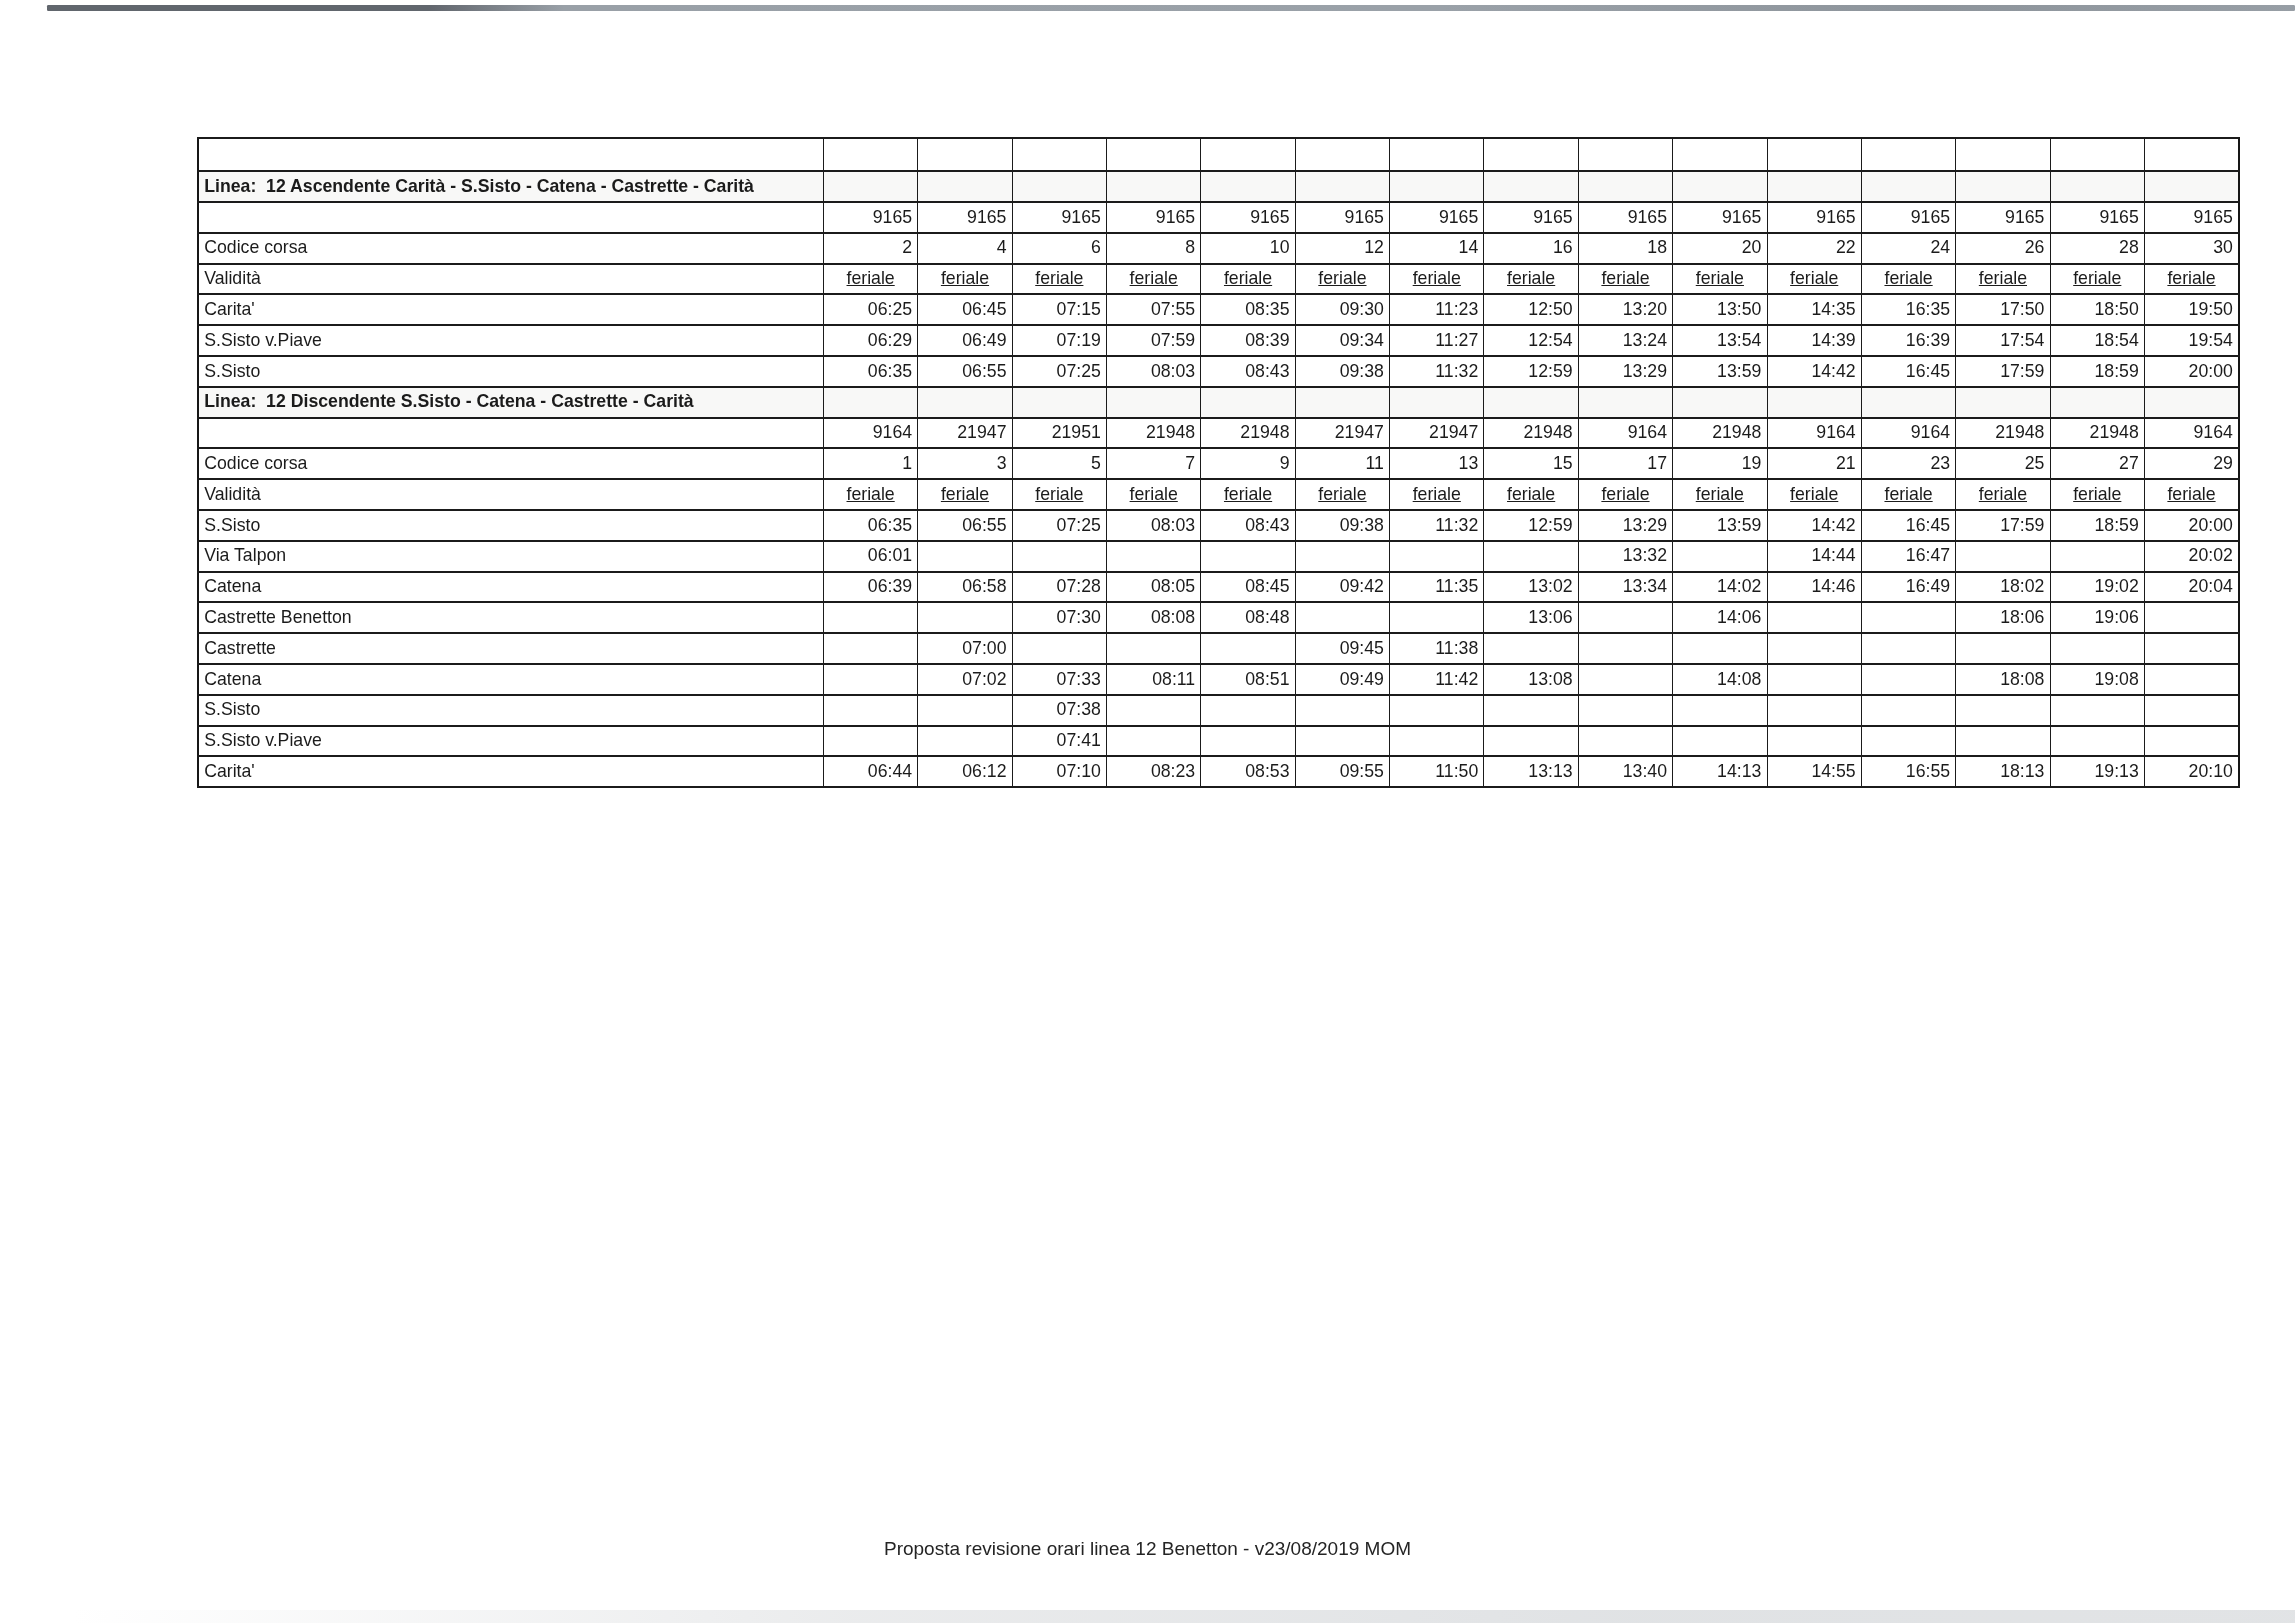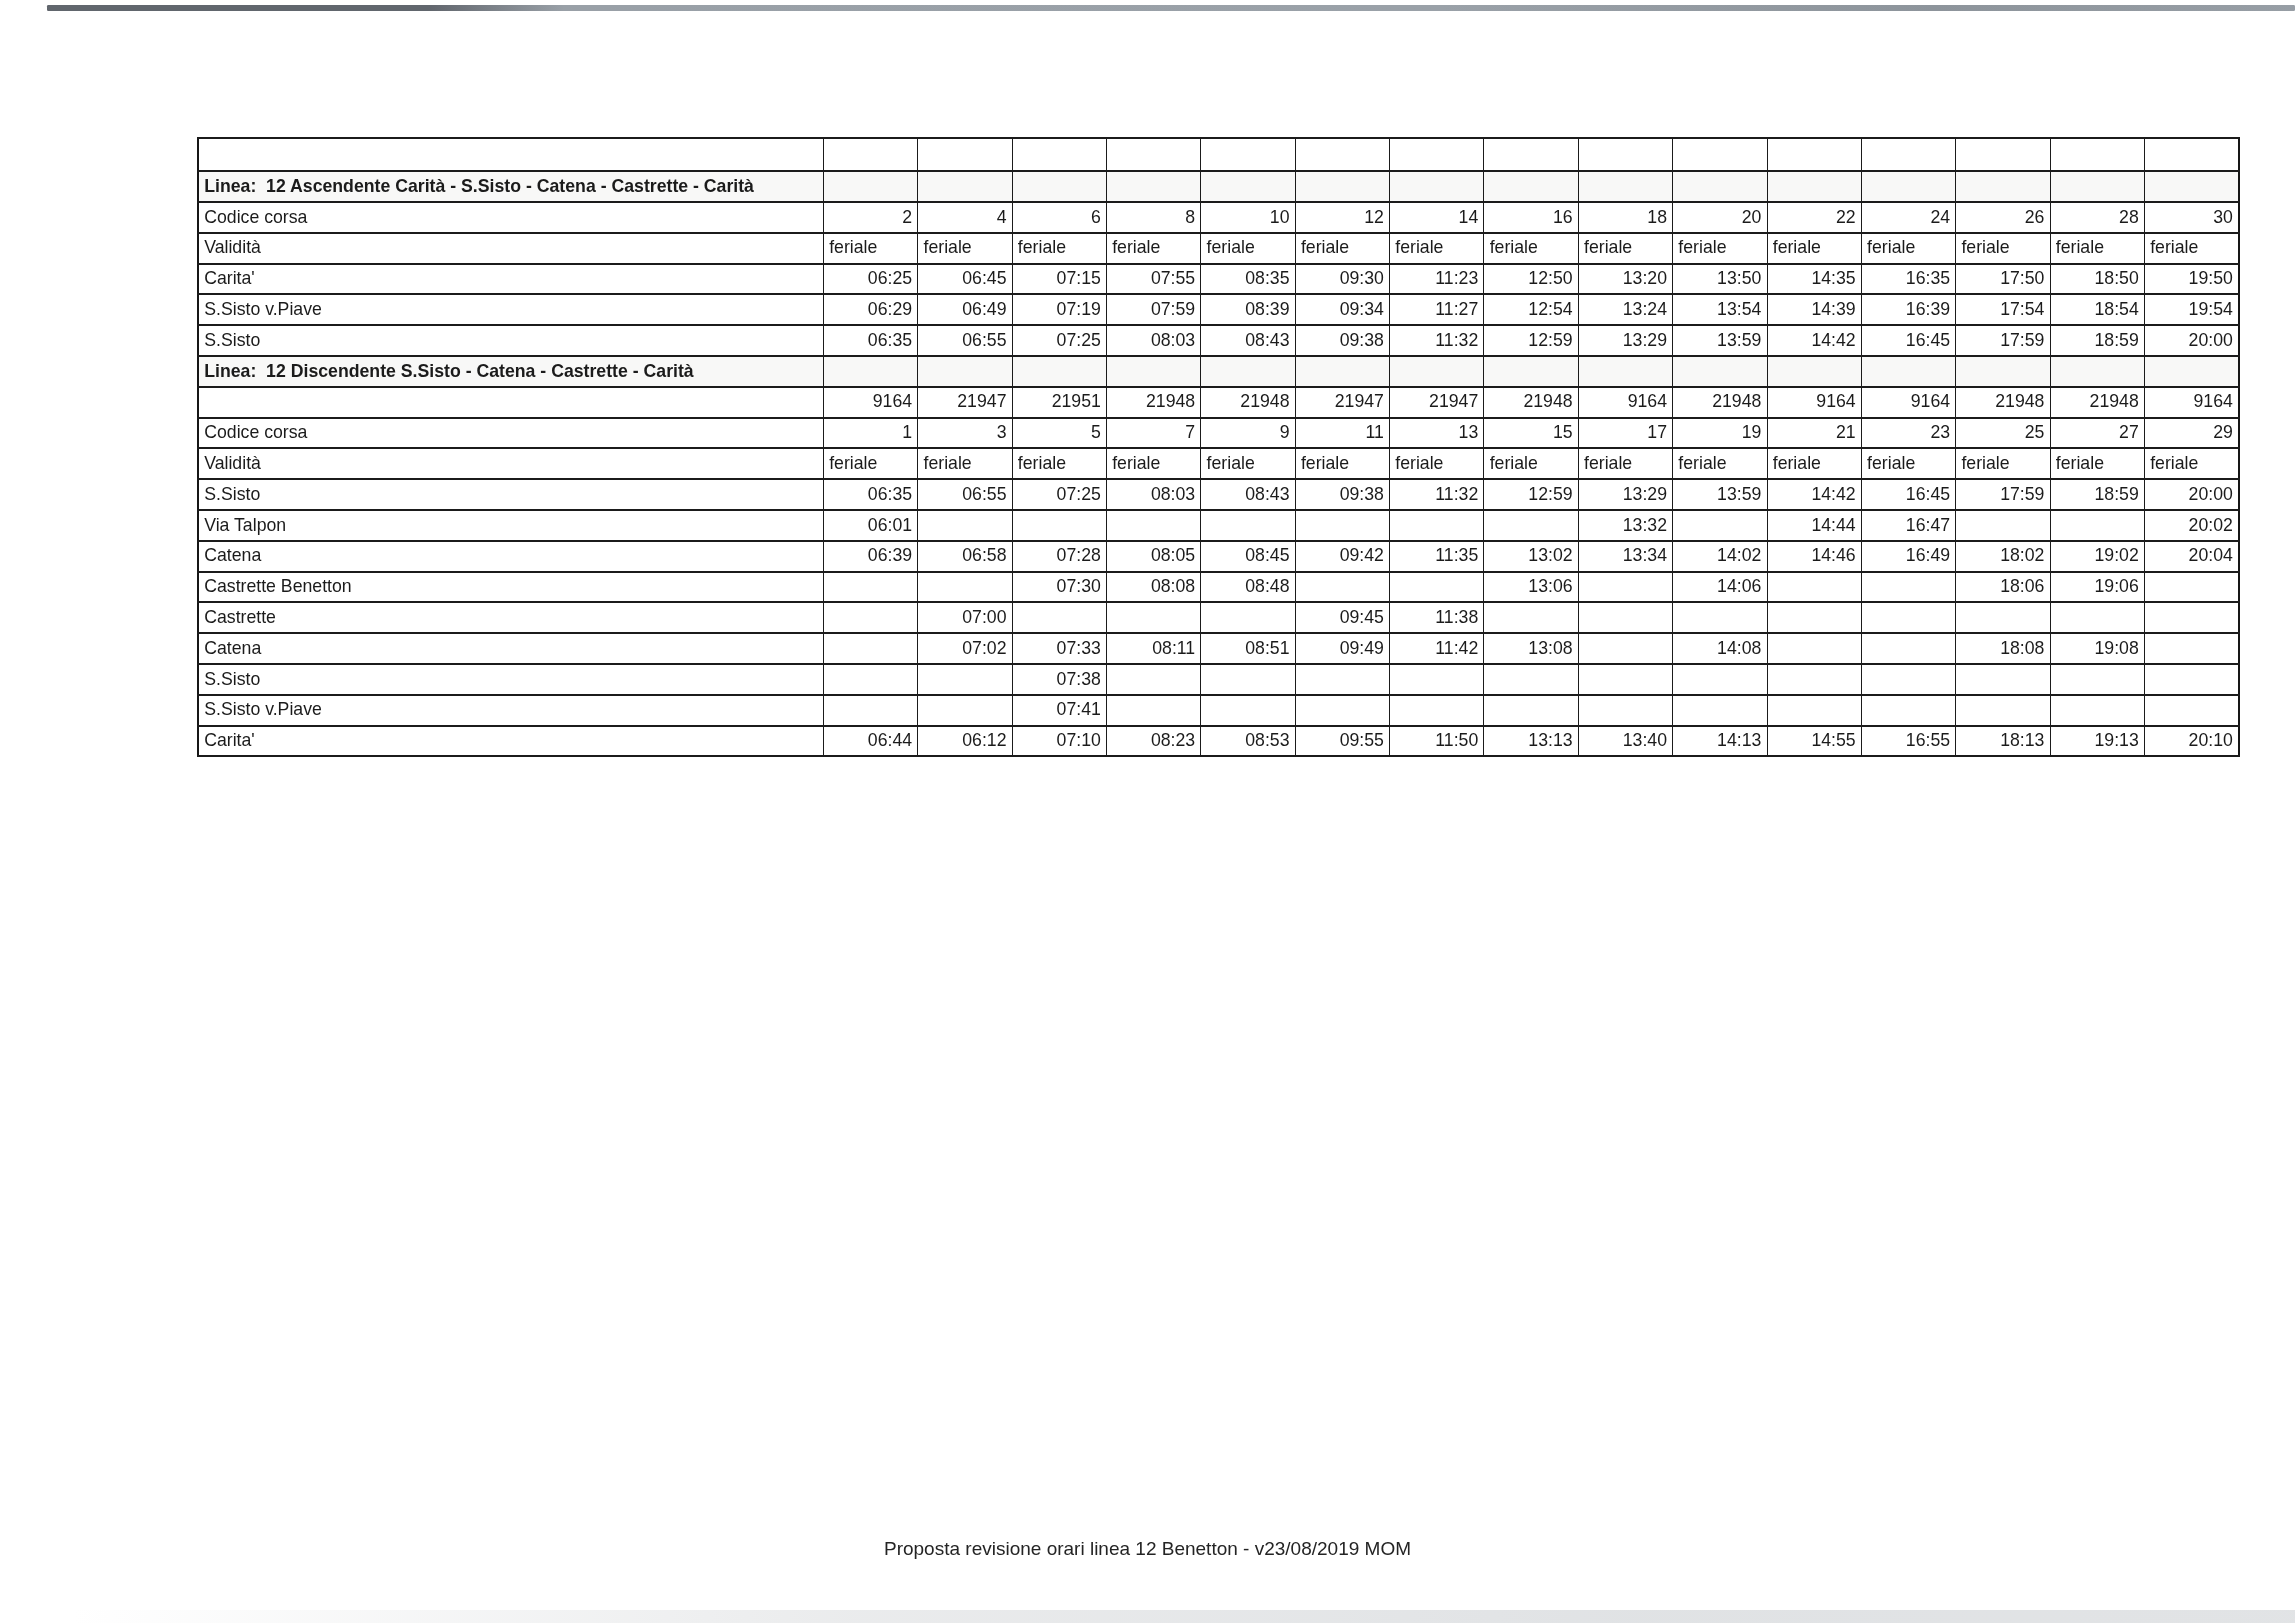--- a/index.html
+++ b/index.html
@@ -63,21 +63,21 @@
     height: 27.5px;
     padding: 0 5.2px 1.3px 5.2px;
     overflow: hidden;
     white-space: pre;
     vertical-align: middle;
   }
   col.c-label { width: 623px; }
   col.c-data  { width: 94px; }
   td.lbl  { text-align: left; }
   td.cell { text-align: right; }
-  tr.a-left td.cell { text-align: left; }
+  tr.a-left td.cell { text-align: center; text-decoration: underline; }
   tr.r-spacer td { height: 30px; }
   tr.r-title td {
     border-top: 2.6px solid #141414;
     background: #f8f8f7;
   }
   tr.r-title td.lbl { font-weight: bold; }
   .footer {
     position: absolute;
     top: 1538px;
     left: 0;
@@ -140,20 +140,38 @@
         <td class="cell"></td>
         <td class="cell"></td>
         <td class="cell"></td>
         <td class="cell"></td>
         <td class="cell"></td>
         <td class="cell"></td>
         <td class="cell"></td>
         <td class="cell"></td>
         <td class="cell"></td>
         <td class="cell"></td>
+      </tr>
+      <tr class="r-code">
+        <td class="lbl"></td>
+        <td class="cell">9165</td>
+        <td class="cell">9165</td>
+        <td class="cell">9165</td>
+        <td class="cell">9165</td>
+        <td class="cell">9165</td>
+        <td class="cell">9165</td>
+        <td class="cell">9165</td>
+        <td class="cell">9165</td>
+        <td class="cell">9165</td>
+        <td class="cell">9165</td>
+        <td class="cell">9165</td>
+        <td class="cell">9165</td>
+        <td class="cell">9165</td>
+        <td class="cell">9165</td>
+        <td class="cell">9165</td>
       </tr>
       <tr class="r-data">
         <td class="lbl">Codice corsa</td>
         <td class="cell">2</td>
         <td class="cell">4</td>
         <td class="cell">6</td>
         <td class="cell">8</td>
         <td class="cell">10</td>
         <td class="cell">12</td>
         <td class="cell">14</td>

